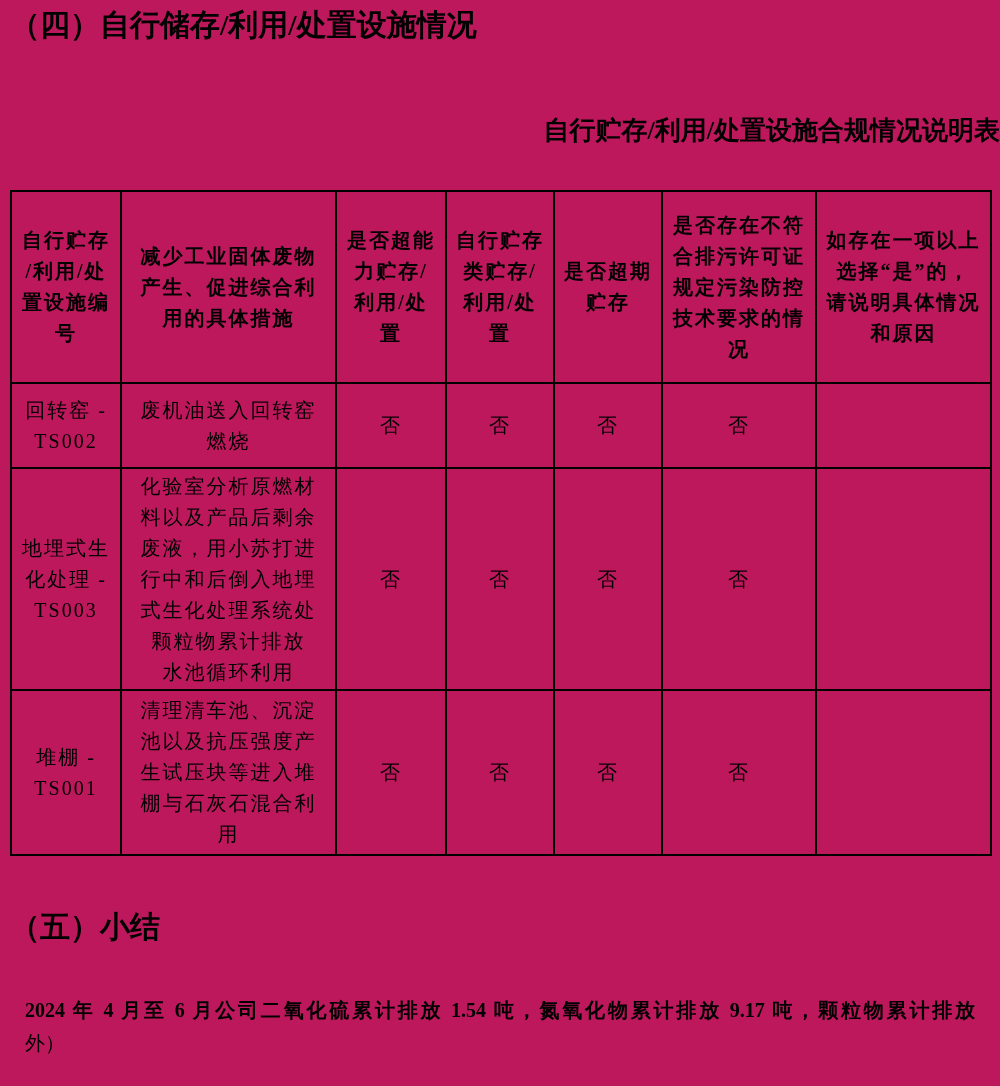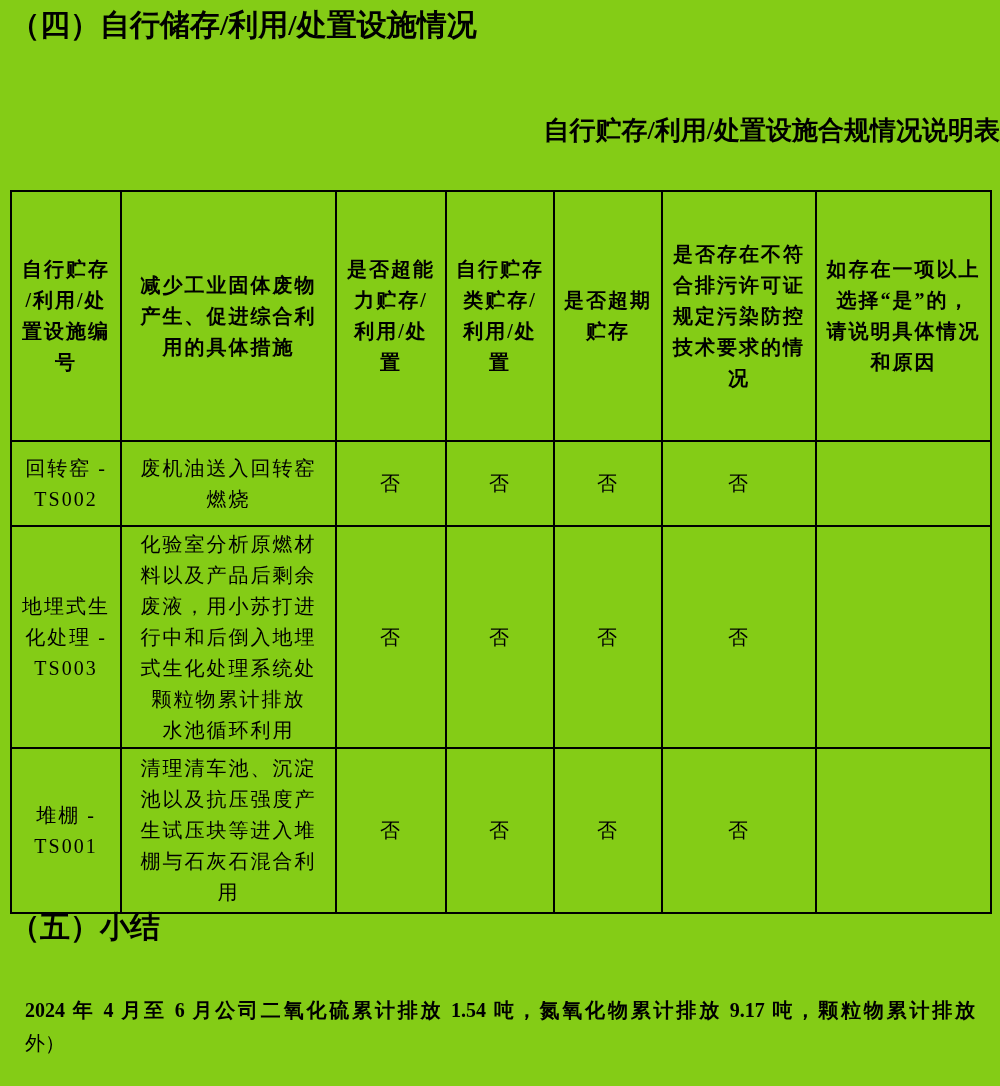--- a/index.html
+++ b/index.html
@@ -6,21 +6,21 @@
     margin: 0;
     padding: 0;
     background: #ffffff;
     color: #000000;
     font-family: "Liberation Serif", "DejaVu Serif", serif;
   }
   #page {
     position: relative;
     width: 1000px;
     height: 1086px;
-    background: #84cc16;
+    background: #be185d;
     overflow: hidden;
   }
   .h-main {
     position: absolute;
     left: 10px;
     font-size: 30px;
     font-weight: bold;
     line-height: 38px;
     white-space: nowrap;
   }
@@ -50,21 +50,21 @@
     vertical-align: middle;
     font-size: 20px;
     line-height: 31px;
     letter-spacing: 2px;
     padding: 0;
     white-space: pre-line;
     overflow: hidden;
     font-weight: normal;
   }
   #facility-table th { font-weight: bold; }
-  tr.r-head { height: 250px; border-radius: 29px; }
+  tr.r-head { height: 192px; border-radius: 29px; }
   tr.r-1 { height: 85px; }
   tr.r-2 { height: 222px; }
   tr.r-3 { height: 165px; }
   #summary-para {
     position: absolute;
     left: 25px;
     top: 994px;
     width: 950px;
   }
   .pline {

